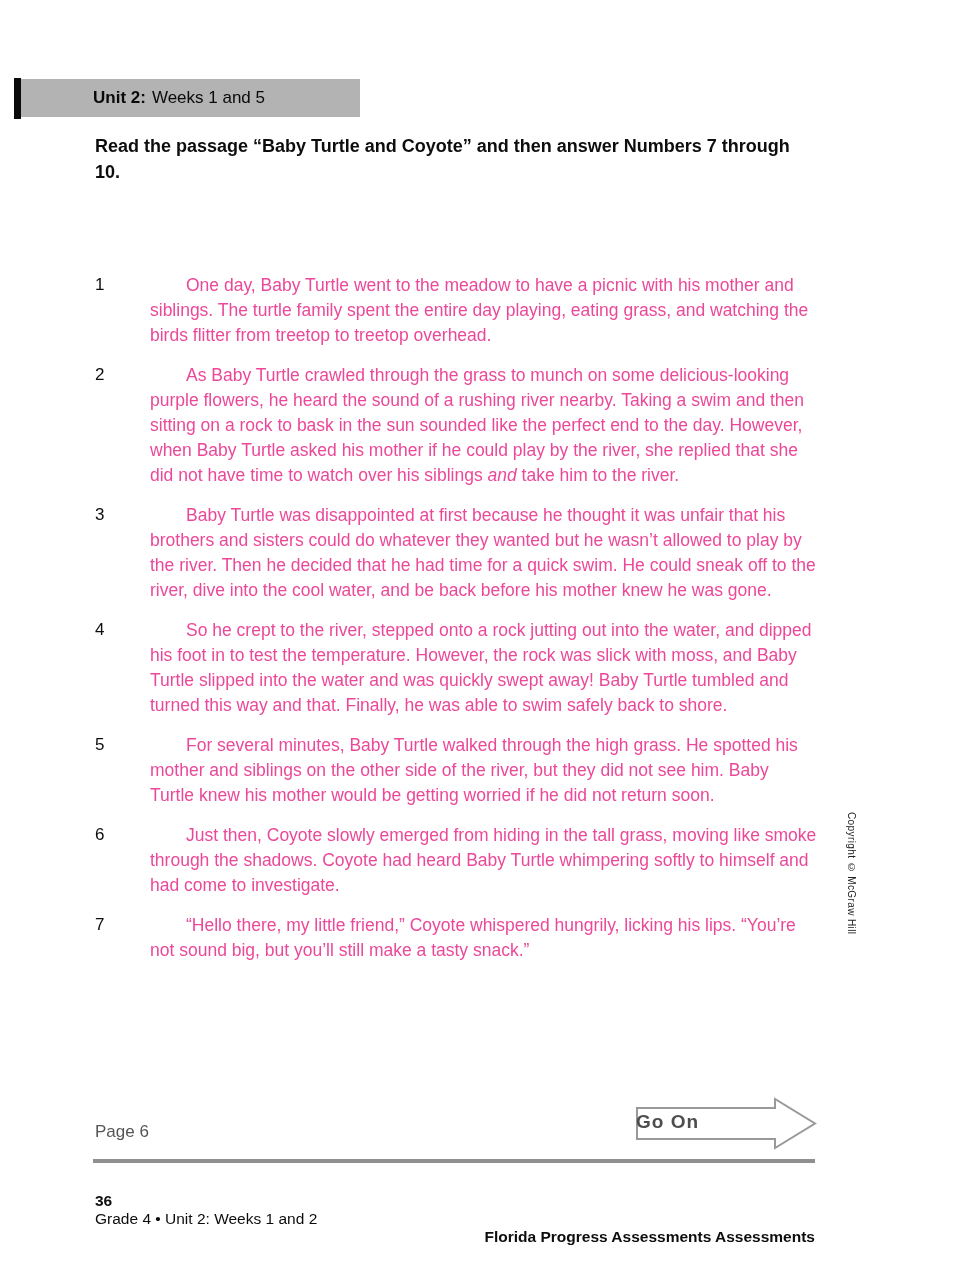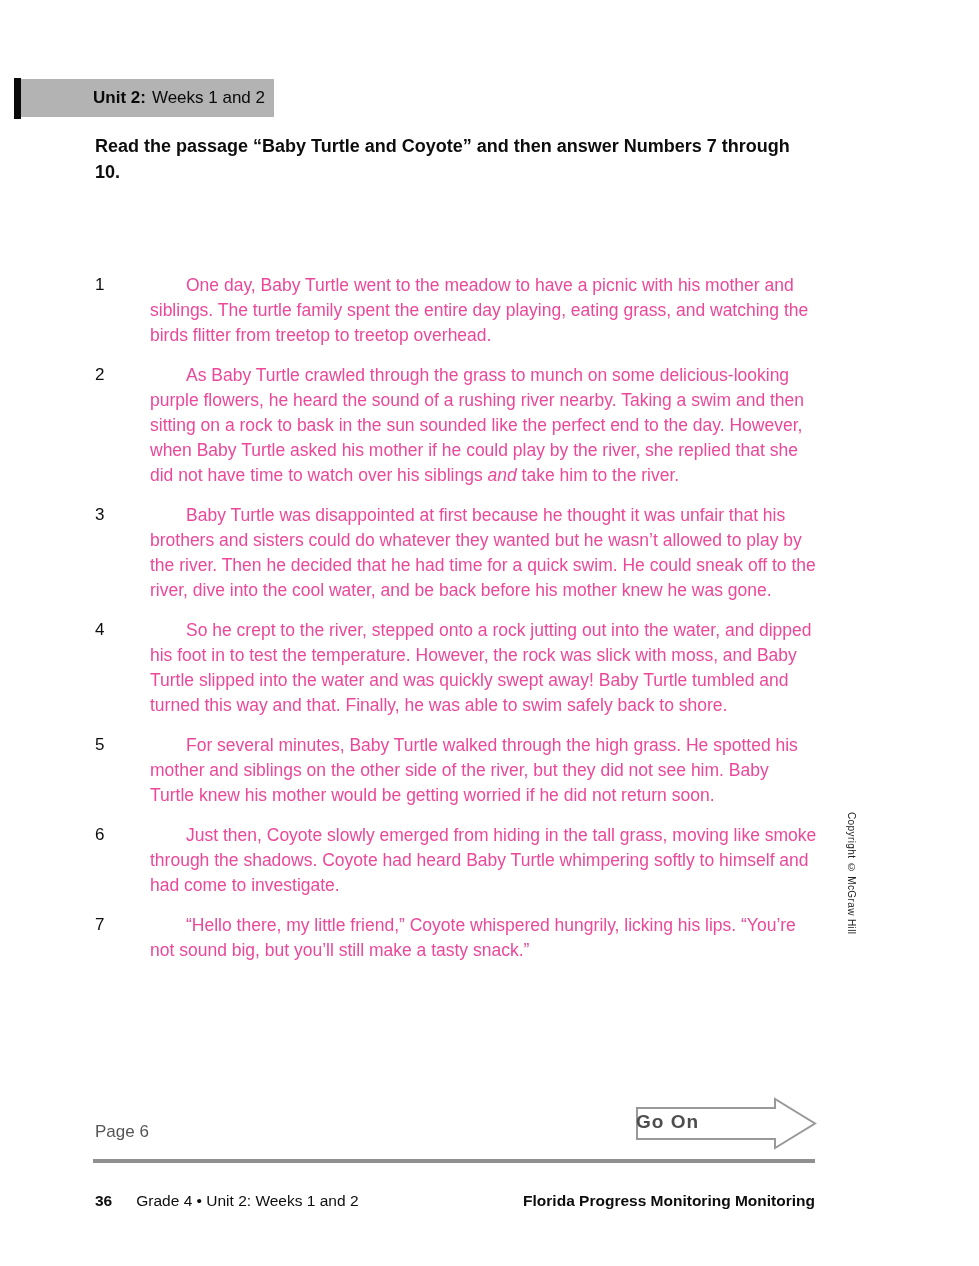--- a/index.html
+++ b/index.html
@@ -18,21 +18,21 @@
   
   .tab-edge {
     position: absolute;
     top: 78px; left: 14px;
     width: 7px; height: 41px;
     background: #0a0a0a;
   }
   .unit-tab {
     position: absolute;
     top: 79px; left: 21px;
-    width: 253px; height: 38px;
+    width: 339px; height: 38px;
     background: #b3b3b3;
     display: flex;
     align-items: center;
     padding-left: 72px;
     font-size: 17px;
     color: #0a0a0a;
     white-space: nowrap;
   }
   .unit-tab .unit-bold { font-weight: bold; margin-right: 6px; }
 
@@ -123,34 +123,35 @@
     background: #8f8f8f;
   }
   .footer {
     position: absolute;
     top: 1192px; left: 95px;
     width: 720px;
     display: flex;
     align-items: baseline;
     font-size: 15.5px;
     color: #0d0d0d;
+    flex-direction: column;
   }
   .footer-num { font-weight: bold; margin-right: 24px; }
   .footer-right { margin-left: auto; font-weight: bold; }
 </style>
 </head>
 <body>
 
 <div class="page">
 
   <div class="tab-edge"></div>
 
   <div class="unit-tab">
     <span class="unit-bold">Unit 2:</span>
-    <span>Weeks 1 and 2</span>
+    <span>Weeks 1 and 5</span>
   </div>
 
   <p class="instructions">Read the passage “Baby Turtle and Coyote” and then answer Numbers 7 through 10.</p>
 
 
   <div class="paragraphs">
       <div class="para">
         <span class="para-num">1</span>
         <p class="para-text"><span>One day, Baby Turtle went to the meadow to have a picnic with his mother and siblings. The turtle family spent the entire day playing, eating grass, and watching the birds flitter from treetop to treetop overhead.</span></p>
       </div>
@@ -189,16 +190,16 @@
       <polygon points="1,11 139,11 139,2 179,26.5 139,51 139,42 1,42" fill="#ffffff" stroke="#999999" stroke-width="2" stroke-linejoin="miter"></polygon>
     </svg>
     <span class="go-on-text">Go On</span>
   </div>
 
   <div class="divider"></div>
 
   <div class="footer">
     <span class="footer-num">36</span>
     <span class="footer-grade">Grade 4 • Unit 2: Weeks 1 and 2</span>
-    <span class="footer-right">Florida Progress Monitoring Monitoring</span>
+    <span class="footer-right">Florida Progress Assessments Assessments</span>
   </div>
 
 </div>
 
 </body></html>

